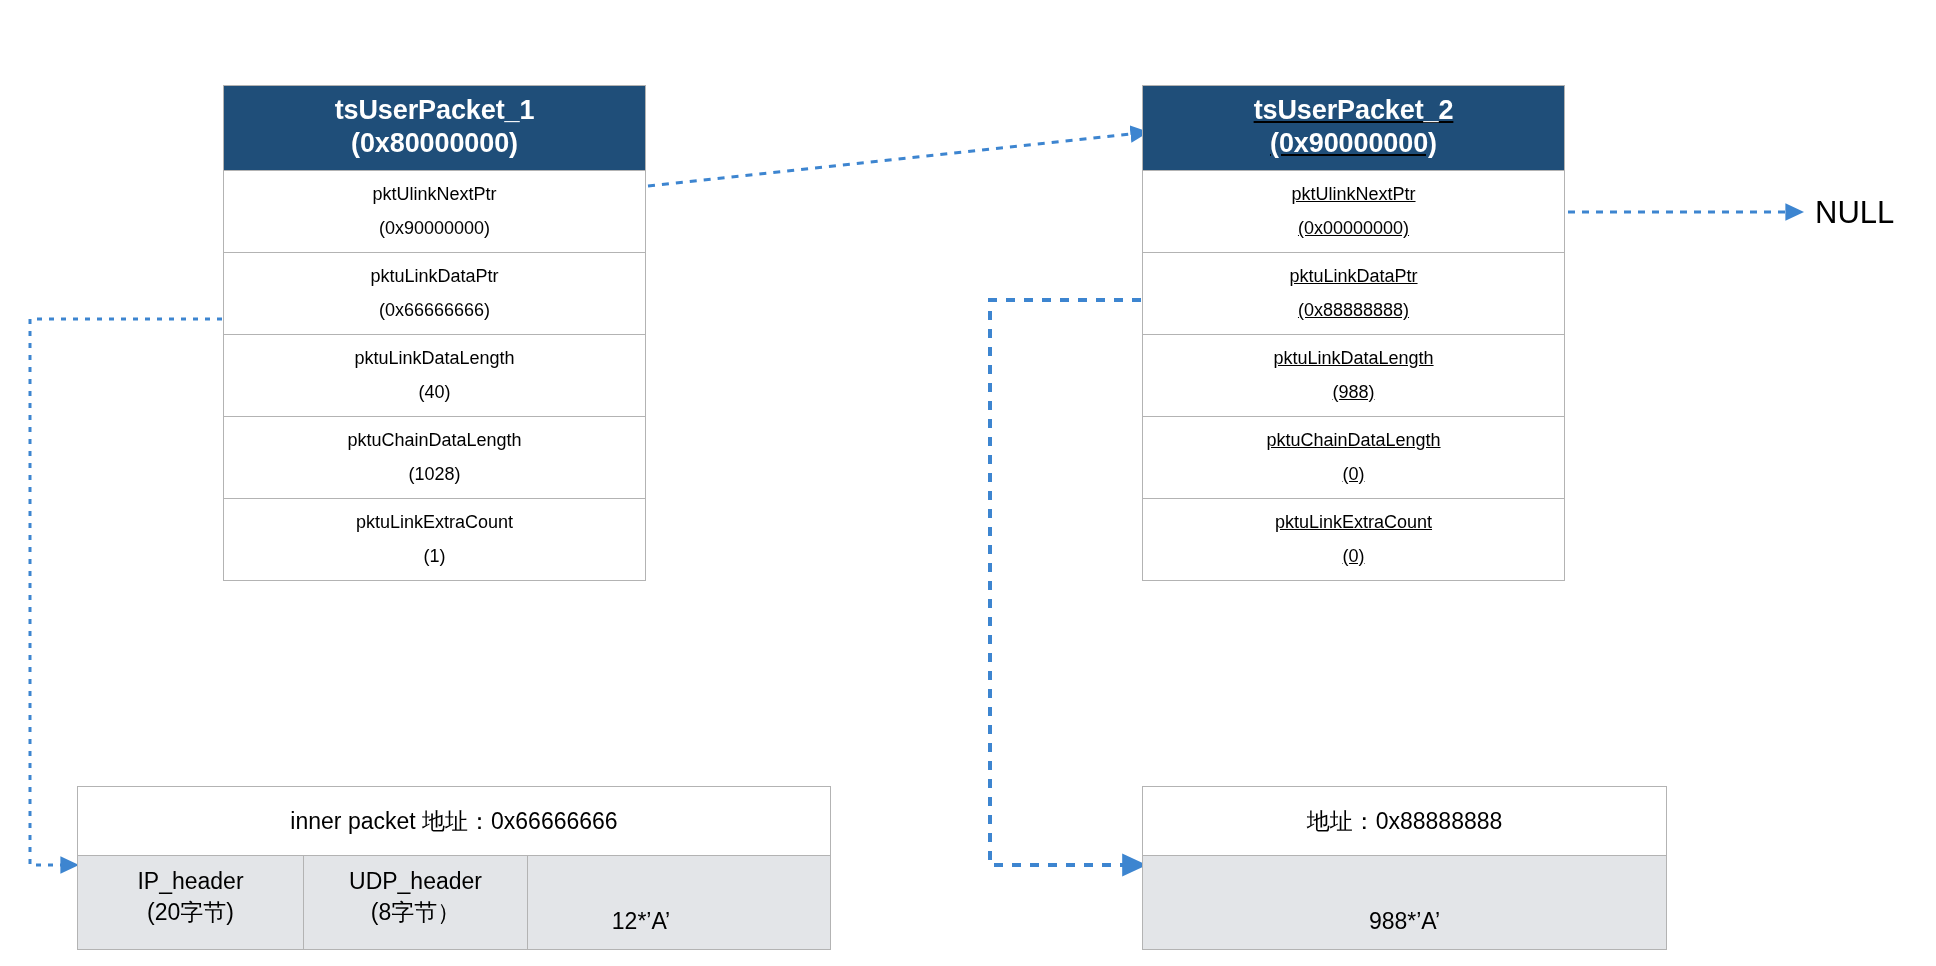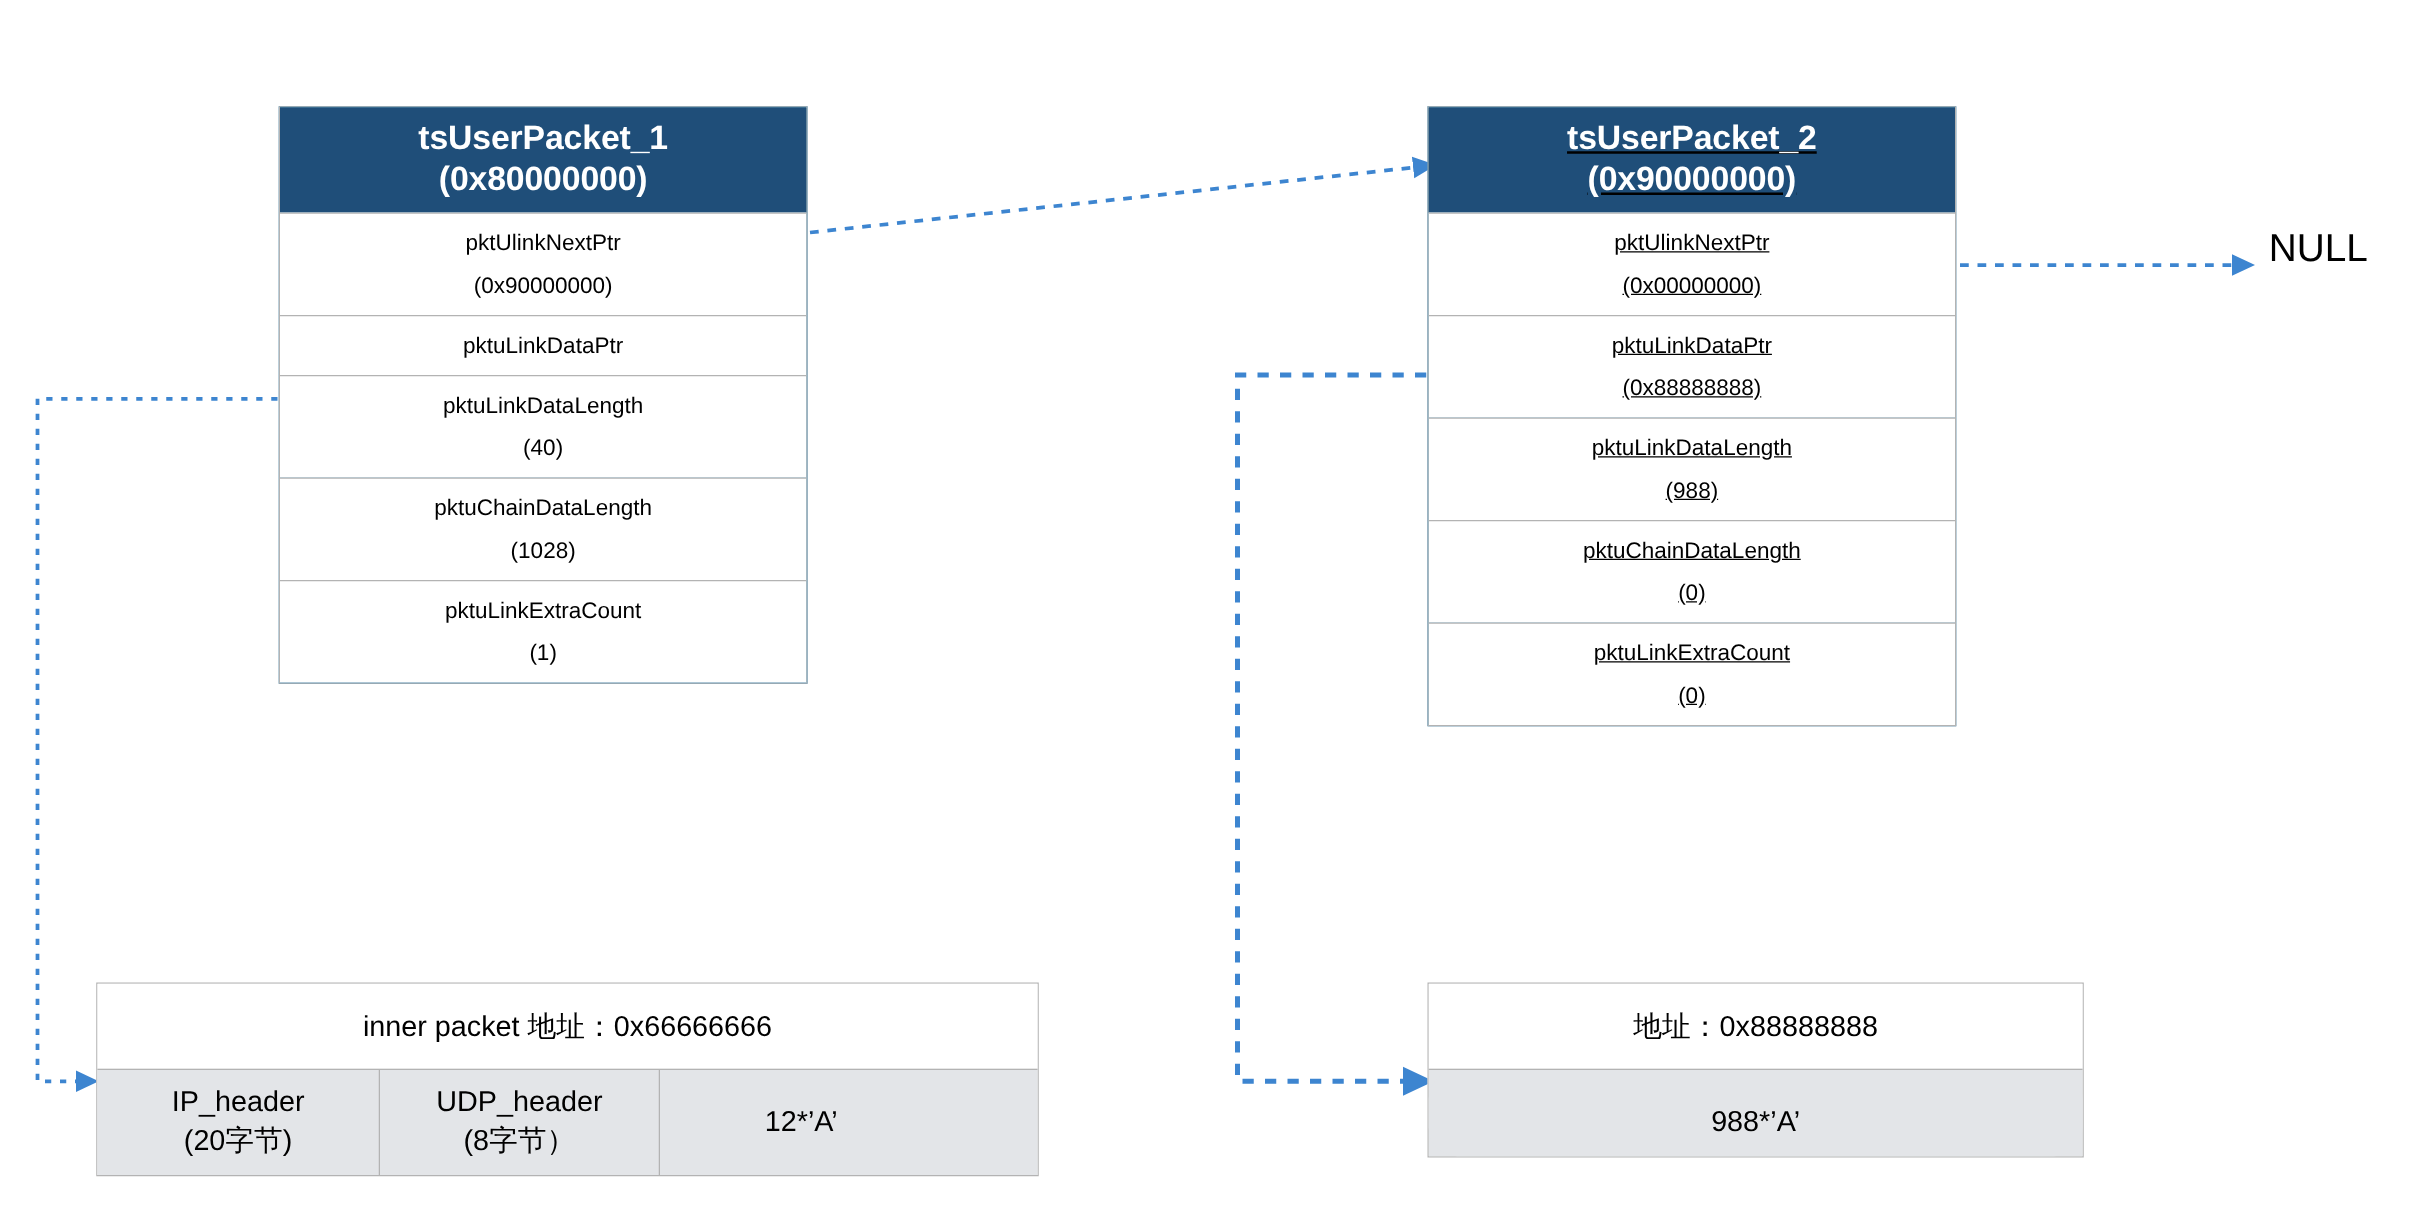--- a/index.html
+++ b/index.html
@@ -76,21 +76,21 @@
   }
   .buffer-cell {
     box-sizing: border-box;
     text-align: center;
     font-size: 23px;
     line-height: 31px;
     padding: 10px 4px 12px 4px;
     background: #e3e5e8;
     border-right: 1px solid #b3b3b3;
   }
-  .buffer-cell:last-child { border-right: none; }
+  .buffer-cell:last-child { border-right: none; margin-top: 24px; }
   .buffer-cell .v { display: block; }
 
   
   .connectors {
     position: absolute;
     left: 0; top: 0;
     width: 1936px;
     height: 966px;
     pointer-events: none;
   }
@@ -129,20 +129,21 @@
     <div class="struct-header">
       <span class="n">tsUserPacket_1</span>
       <span class="v">(0x80000000)</span>
     </div>
     <div class="struct-row">
       <span class="n">pktUlinkNextPtr</span>
       <span class="v">(0x90000000)</span>
     </div>
     <div class="struct-row">
       <span class="n">pktuLinkDataPtr</span>
+      <span class="v">(0x66666666)</span>
     </div>
     <div class="struct-row">
       <span class="n">pktuLinkDataLength</span>
       <span class="v">(40)</span>
     </div>
     <div class="struct-row">
       <span class="n">pktuChainDataLength</span>
       <span class="v">(1028)</span>
     </div>
     <div class="struct-row">
@@ -171,21 +172,21 @@
     <div class="struct-row">
       <span class="n">pktuChainDataLength</span>
       <span class="v">(0)</span>
     </div>
     <div class="struct-row">
       <span class="n">pktuLinkExtraCount</span>
       <span class="v">(0)</span>
     </div>
   </div>
 
-  <div class="null-label" style="left:1815px; top:183px;">NULL</div>
+  <div class="null-label" style="left:1815px; top:197px;">NULL</div>
 
   <div class="buffer-box" style="left:77px; top:786px; width:754px;">
     <div class="buffer-title">inner packet 地址：0x66666666</div>
     <div class="buffer-cells">
       <div class="buffer-cell" style="width:226px;">
         <span class="n">IP_header</span>
         <span class="v">(20字节)</span>
       </div>
       <div class="buffer-cell" style="width:224px;">
         <span class="n">UDP_header</span>

